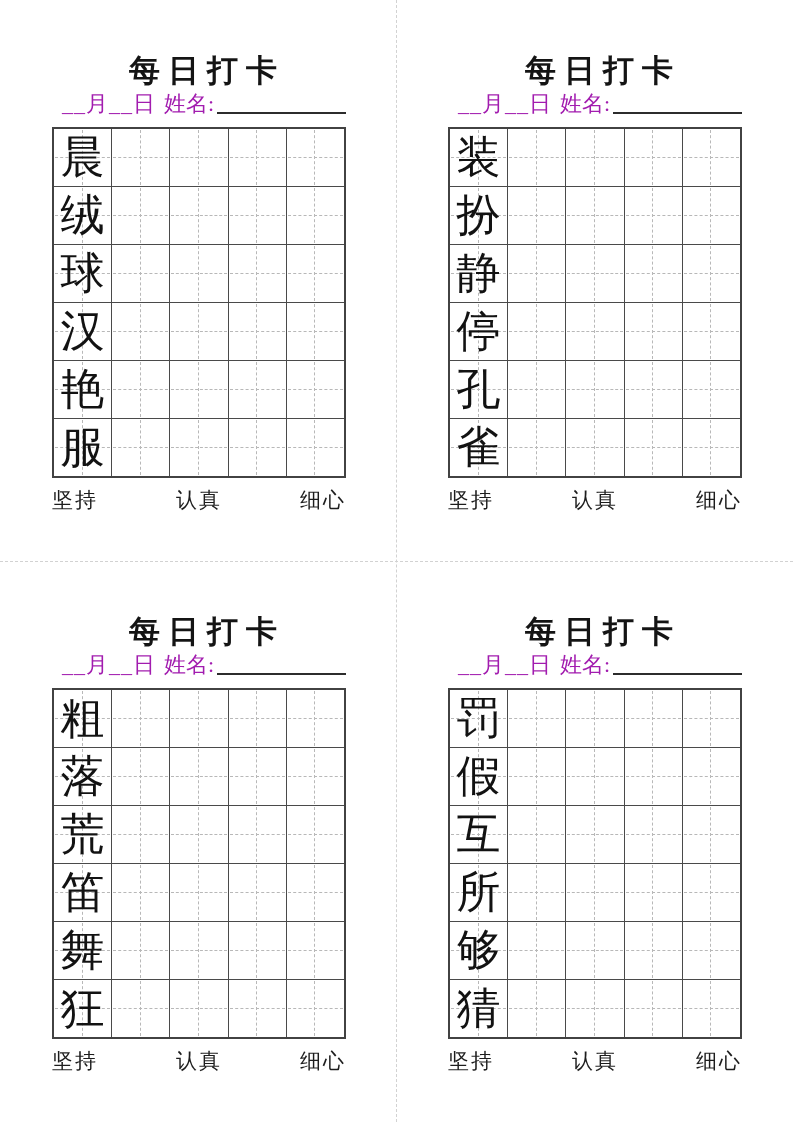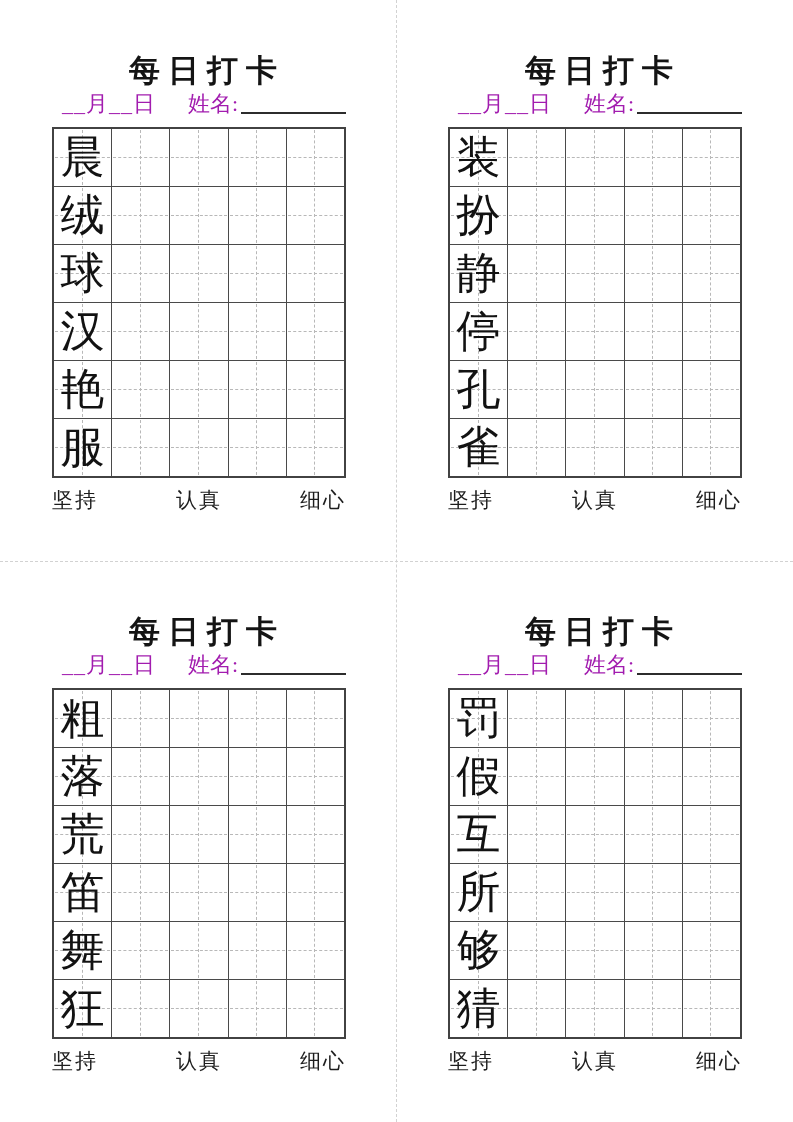--- a/index.html
+++ b/index.html
@@ -68,21 +68,21 @@
     padding-left: 10px;
     display: flex;
     align-items: flex-end;
     font-size: 22px;
     line-height: 28px;
     color: #a21caf;
     white-space: nowrap;
     justify-content: flex-end;
   }
   .date-blanks { letter-spacing: 1px; }
-  .name-label { margin-left: 32px; }
+  .name-label { margin-left: 8px; }
   .name-line {
     flex: 1 1 auto;
     margin-left: 3px;
     margin-bottom: 4px;
     border-bottom: 2px solid #2c2c2c;
     height: 0;
   }
   .grid {
     position: absolute;
     left: 52px;

